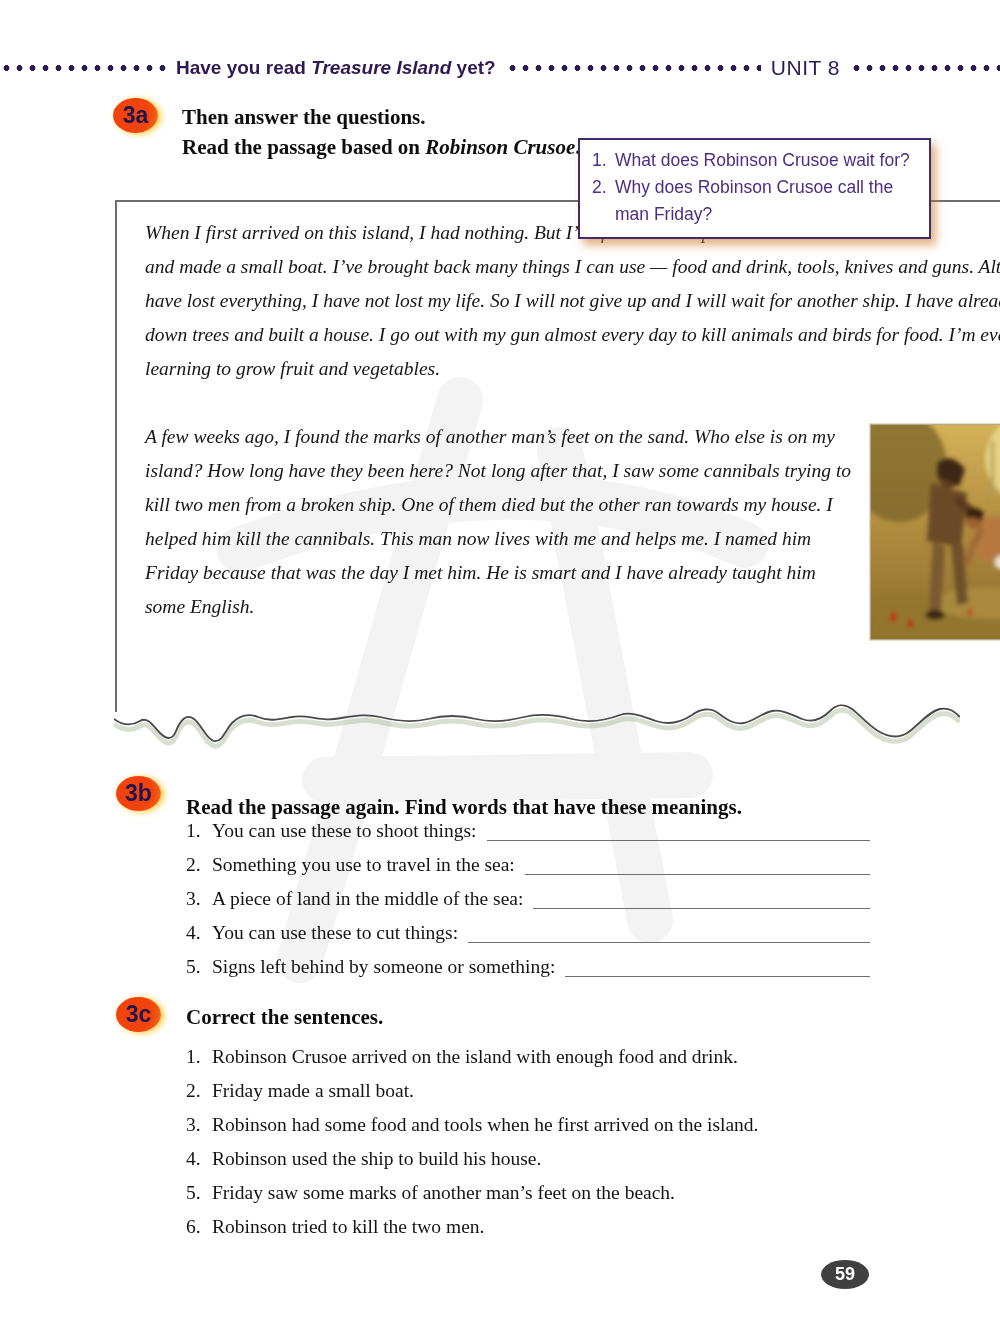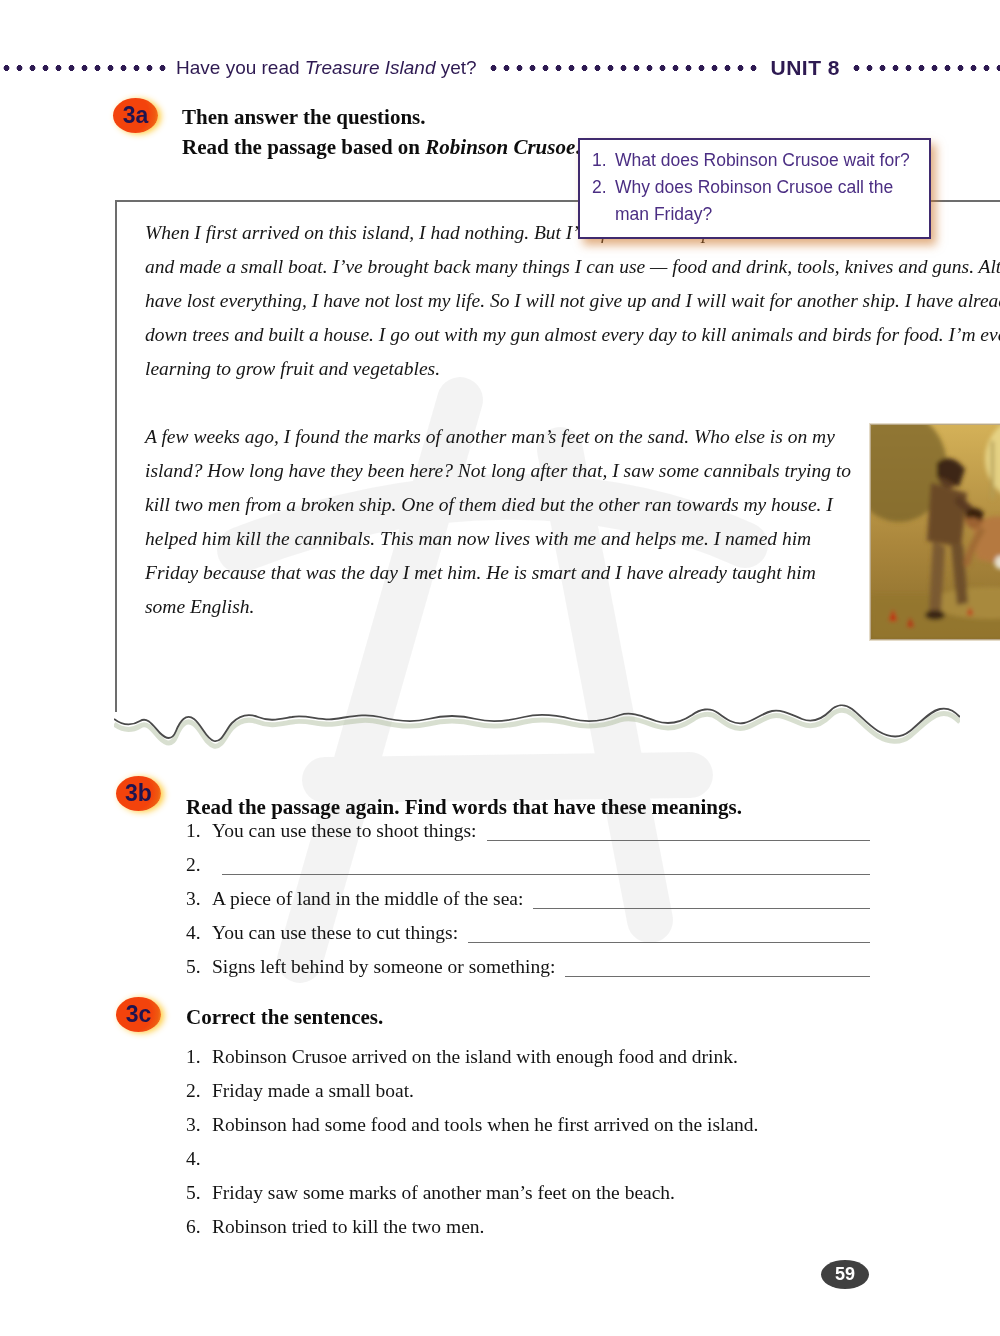--- a/index.html
+++ b/index.html
@@ -15,23 +15,23 @@
   
   .header { position:absolute; top:54px; left:0; right:0; height:28px;
     display:flex; align-items:center; z-index:2; }
   .dots { height:8px;
     background-image:radial-gradient(circle, #2e1a52 2.7px, transparent 3.2px);
     background-size:13px 8px; background-repeat:repeat-x; background-position:left center; }
   .dots-left  { width:168px; }
   .dots-mid   { flex:1; margin:0 10px; }
   .dots-right { width:150px; margin-left:10px; }
   .header-title { font-family:"Liberation Sans", sans-serif; font-size:19px;
-    color:#2e1a52; white-space:nowrap; margin-left:8px; }
+    color:#2e1a52; white-space:nowrap; margin-left:8px;font-weight:bold; }
   .header-title .book { font-style:italic; }
-  .header-unit { font-family:"Liberation Sans", sans-serif; font-weight:bold;
+  .header-unit { font-family:"Liberation Sans", sans-serif; font-weight:normal;
     font-size:21px; color:#2e1a52; letter-spacing:.5px; white-space:nowrap; }
 
   
   .badge { position:absolute; width:45px; height:35px; border-radius:50%;
     background:radial-gradient(circle at 38% 45%, #f3430c 55%, #ef5a10 74%, #fb8d1d 90%, #ffc93c 100%);
     color:#1e1450; font-family:"Liberation Sans", sans-serif; font-weight:bold;
     font-size:23px; display:flex; align-items:center; justify-content:center;
     box-shadow:3px 1px 6px rgba(255,198,40,.9); z-index:3; }
   .badge-3a { left:113px; top:98px; }
   .badge-3b { left:116px; top:776px; }
@@ -174,20 +174,21 @@
 <div class="badge badge-3b">3b</div>
 <div class="sec-title title-3b">Read the passage again. Find words that have these meanings.</div>
 <div class="list list-3b">
   <div class="row">
     <span class="num">1.</span>
     <span class="txt">You can use these to shoot things:</span>
     <span class="blank"></span>
   </div>
   <div class="row">
     <span class="num">2.</span>
+    <span class="txt">Something you use to travel in the sea:</span>
     <span class="blank"></span>
   </div>
   <div class="row">
     <span class="num">3.</span>
     <span class="txt">A piece of land in the middle of the sea:</span>
     <span class="blank"></span>
   </div>
   <div class="row">
     <span class="num">4.</span>
     <span class="txt">You can use these to cut things:</span>
@@ -210,20 +211,21 @@
   <div class="row">
     <span class="num">2.</span>
     <span class="txt">Friday made a small boat.</span>
   </div>
   <div class="row">
     <span class="num">3.</span>
     <span class="txt">Robinson had some food and tools when he first arrived on the island.</span>
   </div>
   <div class="row">
     <span class="num">4.</span>
+    <span class="txt">Robinson used the ship to build his house.</span>
   </div>
   <div class="row">
     <span class="num">5.</span>
     <span class="txt">Friday saw some marks of another man’s feet on the beach.</span>
   </div>
   <div class="row">
     <span class="num">6.</span>
     <span class="txt">Robinson tried to kill the two men.</span>
   </div>
 </div>

